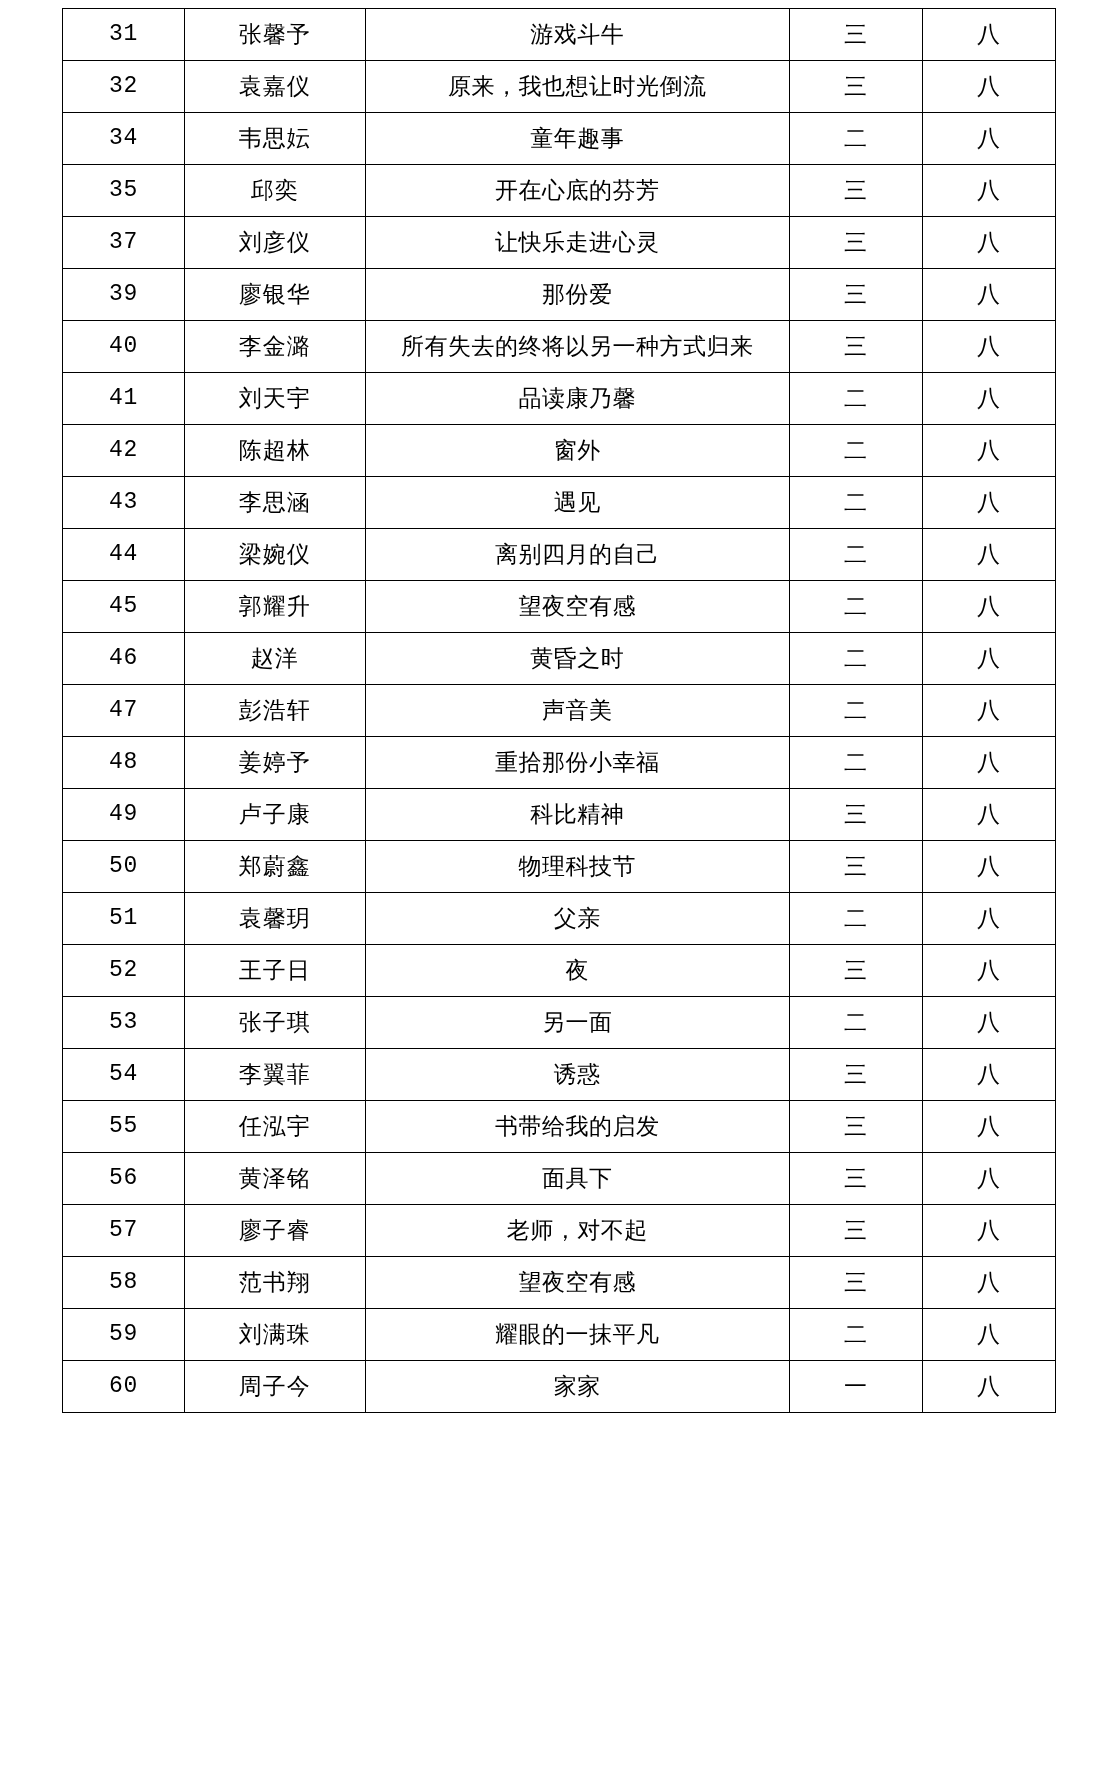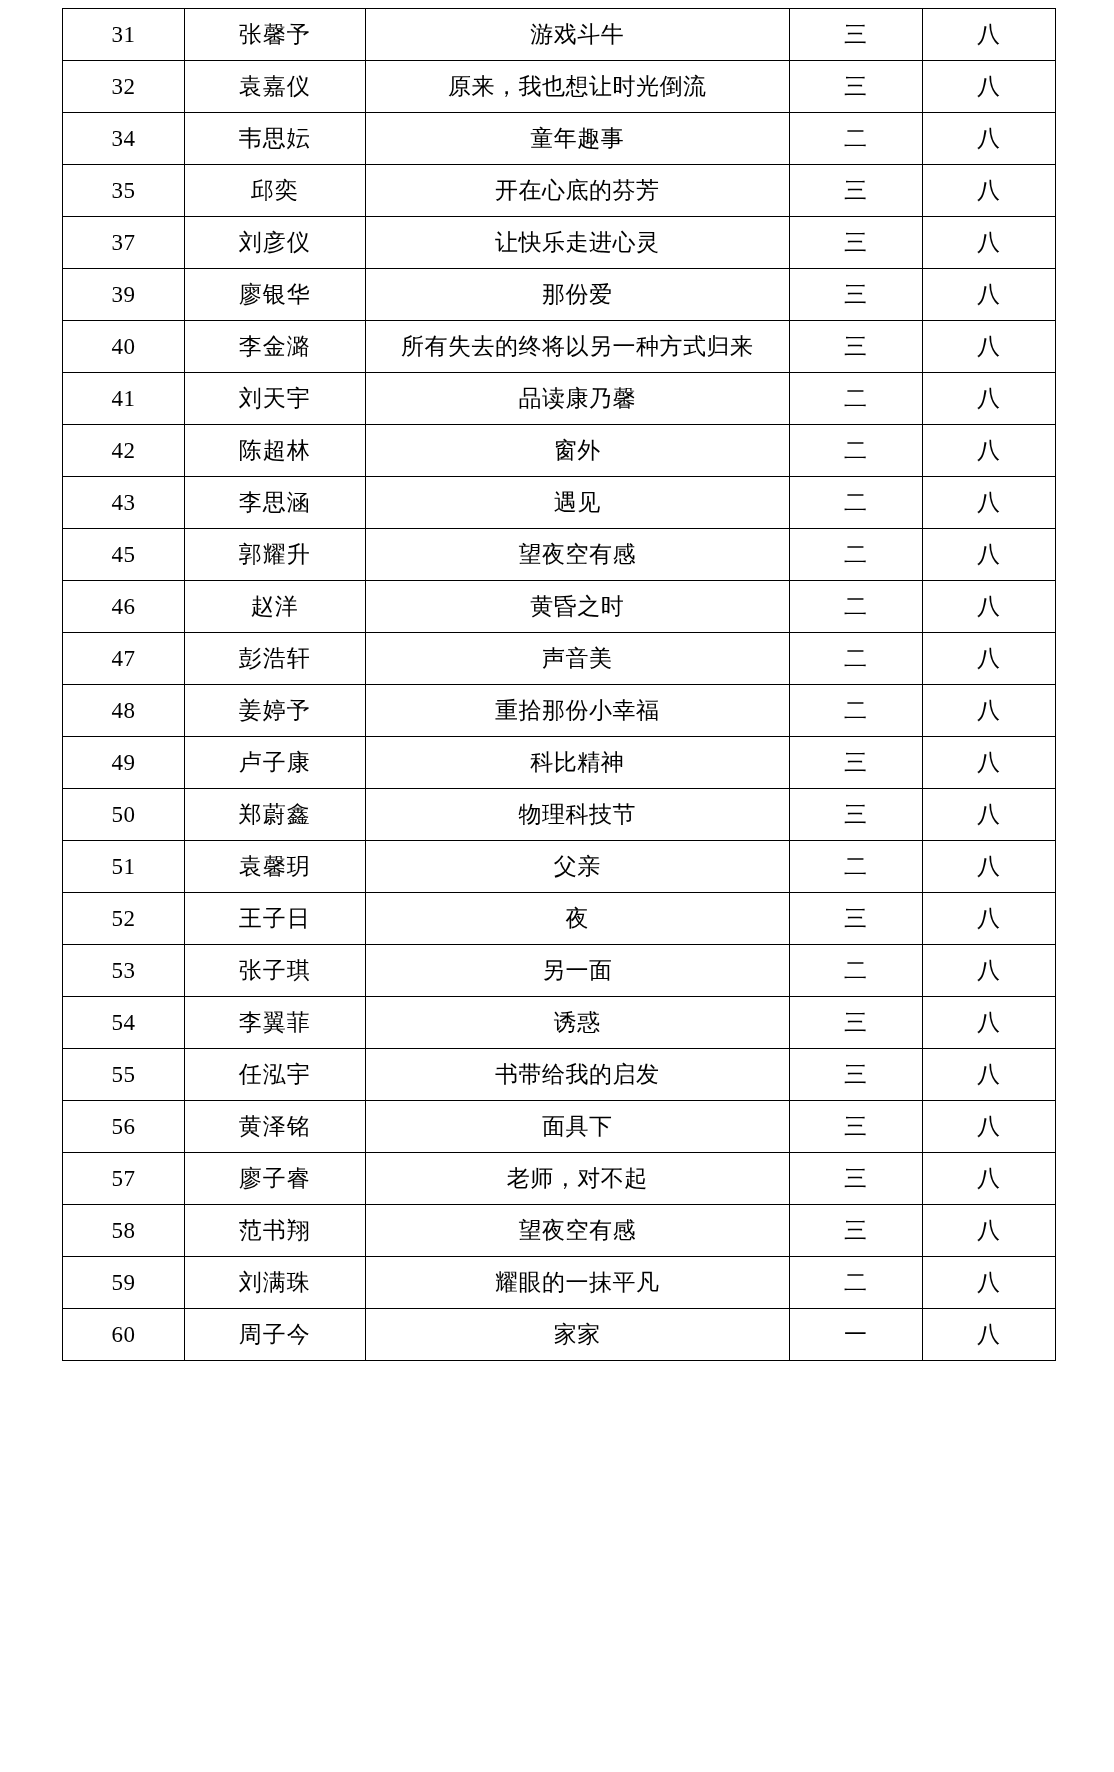--- a/index.html
+++ b/index.html
@@ -33,21 +33,21 @@
     height: 51px;
     text-align: center;
     vertical-align: middle;
     font-size: 23px;
     line-height: 1.2;
     padding: 0 4px;
     white-space: nowrap;
     overflow: hidden;
   }
   td.idx {
-    font-family: Liberation Serif, serif;
+    font-family: Liberation Mono, monospace;
     letter-spacing: 0.5px;
   }
   td.nm { letter-spacing: 1px; }
   td.ti { letter-spacing: 0.5px; }
   td.pz, td.gd { letter-spacing: 1px; }
 </style>
 </head>
 <body>
 
 <div class="page">
@@ -124,20 +124,27 @@
           <td class="gd">八</td>
         </tr>
         <tr>
           <td class="idx">43</td>
           <td class="nm">李思涵</td>
           <td class="ti">遇见</td>
           <td class="pz">二</td>
           <td class="gd">八</td>
         </tr>
         <tr>
+          <td class="idx">44</td>
+          <td class="nm">梁婉仪</td>
+          <td class="ti">离别四月的自己</td>
+          <td class="pz">二</td>
+          <td class="gd">八</td>
+        </tr>
+        <tr>
           <td class="idx">45</td>
           <td class="nm">郭耀升</td>
           <td class="ti">望夜空有感</td>
           <td class="pz">二</td>
           <td class="gd">八</td>
         </tr>
         <tr>
           <td class="idx">46</td>
           <td class="nm">赵洋</td>
           <td class="ti">黄昏之时</td>

